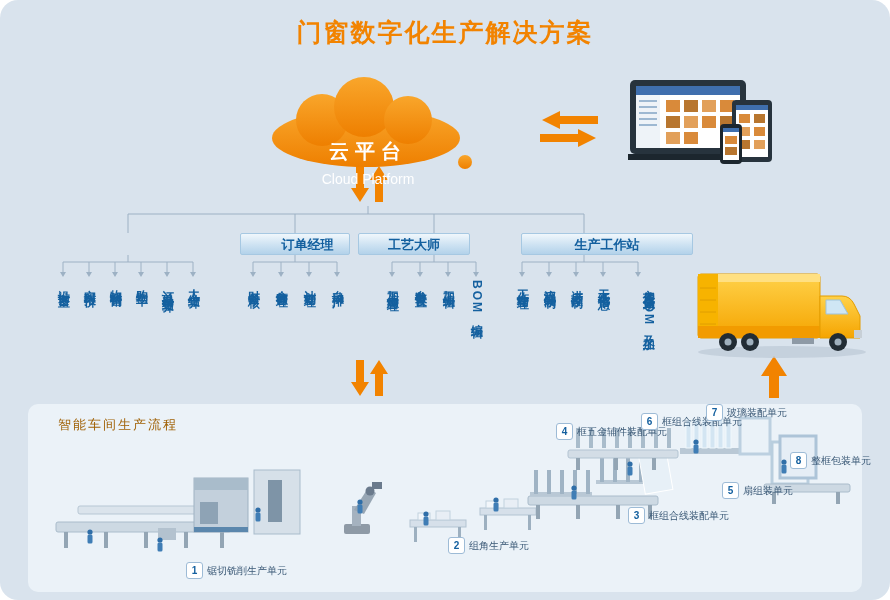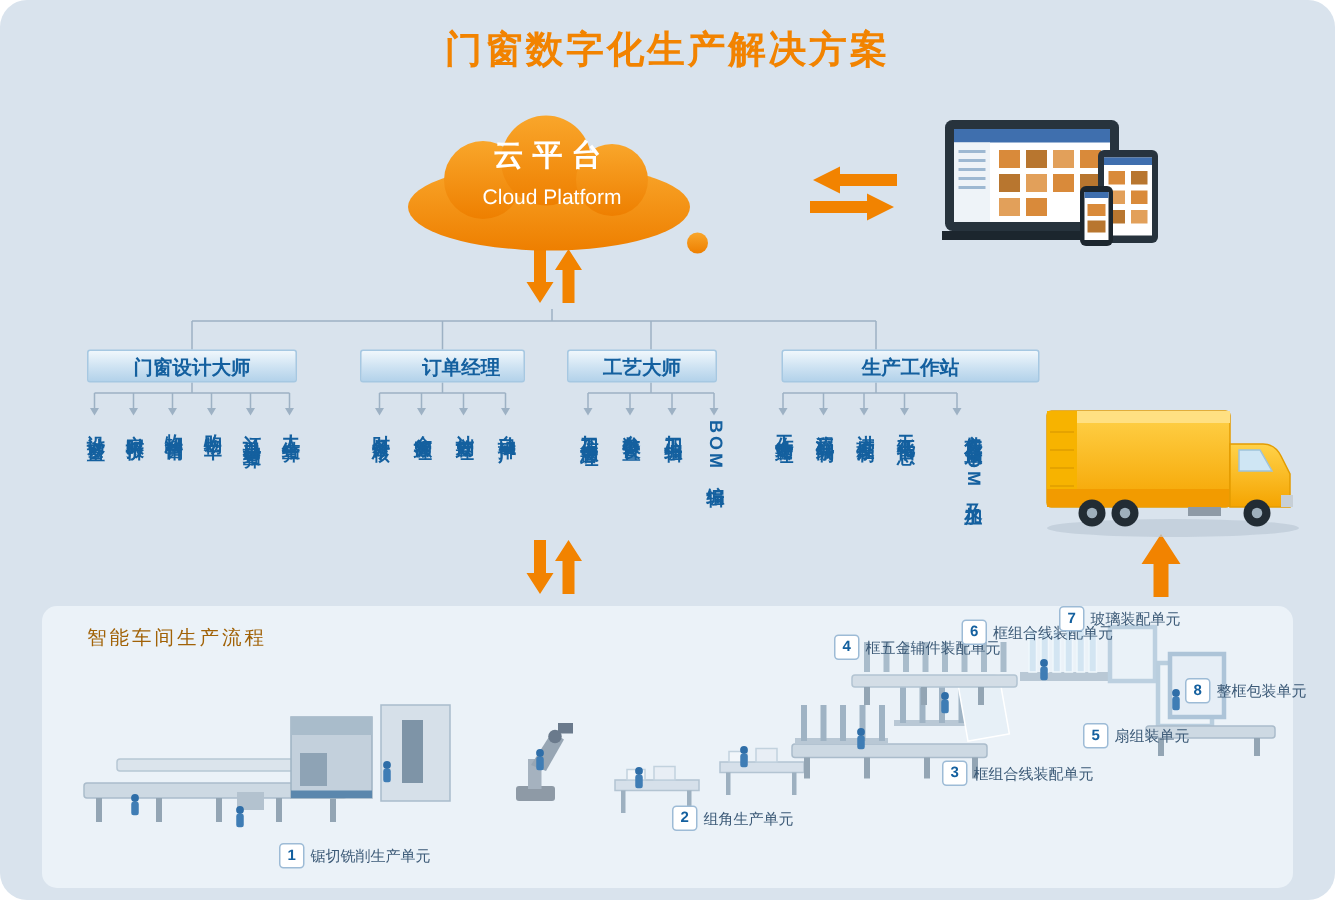--- a/index.html
+++ b/index.html
@@ -3,21 +3,21 @@
 <meta charset="utf-8">
 <style>
   html,body{margin:0;padding:0;}
   body{font-family:"Liberation Sans", sans-serif;}
   .stage{position:relative;width:890px;height:600px;background:#d9e3ed;overflow:hidden;border-radius:18px;}
   .title{position:absolute;left:0;top:16px;width:100%;text-align:center;margin:0;
          font-size:25px;font-weight:bold;color:#f28300;letter-spacing:2px;}
   .overlay{position:absolute;left:0;top:0;pointer-events:none;}
   .cloud{position:absolute;left:262px;top:76px;width:212px;height:98px;}
   .cloud-text{position:absolute;left:0;top:14px;width:100%;text-align:center;color:#ffffff;}
-  .cloud-title{font-size:20px;font-weight:bold;letter-spacing:6px;}
+  .cloud-title{font-size:20px;font-weight:bold;letter-spacing:6px;margin-top:48px;}
   .cloud-sub{font-size:14px;font-weight:normal;margin-top:6px;}
   .mod-header{position:absolute;top:233px;height:22px;line-height:22px;box-sizing:border-box;
               text-align:center;font-size:13px;font-weight:bold;color:#14609f;
               background:linear-gradient(180deg,#f0f7fc 0%,#cde2f2 55%,#b3d2ea 100%);
               border:1px solid #a6c8e2;border-radius:2px;}
   .vlabel{position:absolute;top:280px;width:18px;writing-mode:vertical-rl;
           font-size:12px;font-weight:bold;color:#14609f;letter-spacing:2px;line-height:17px;}
   .vlabel.wide{width:36px;height:86px;}
   .panel{position:absolute;left:28px;top:404px;width:834px;height:188px;
          background:#ebf2f8;border-radius:10px;}
@@ -137,23 +137,22 @@
       <rect x="111" y="62" width="11" height="9" fill="#b8762f"></rect>
         <rect x="126" y="62" width="11" height="9" fill="#e2a05a"></rect>
     </g>
     <rect x="92" y="46" width="22" height="40" rx="4" fill="#1c262e"></rect>
     <rect x="95" y="50" width="16" height="32" fill="#ffffff"></rect>
     <rect x="95" y="50" width="16" height="4" fill="#3f6fae"></rect>
     <rect x="97" y="58" width="12" height="8" fill="#d98a3a"></rect>
     <rect x="97" y="69" width="12" height="8" fill="#b8762f"></rect>
   </svg>
 
-  <div class="mod-header" style="left:58px;width:140px;">门窗设计大师</div>
   <div class="mod-header" style="left:240px;width:110px;padding-left:25px;">订单经理</div>
-  <div class="mod-header" style="left:378px;width:100px;">工艺大师</div>
+  <div class="mod-header" style="left:358px;width:112px;">工艺大师</div>
   <div class="mod-header" style="left:521px;width:172px;">生产工作站</div>
 
   <div class="vlabel" style="left:54px;">设计窗型</div>
   <div class="vlabel" style="left:80px;">实时报价</div>
   <div class="vlabel" style="left:106px;">物料营销</div>
   <div class="vlabel" style="left:132px;">购物车</div>
   <div class="vlabel" style="left:158px;">订单自动结算</div>
   <div class="vlabel" style="left:184px;">人工结算</div>
 
   <div class="vlabel" style="left:244px;">财务审核</div>

